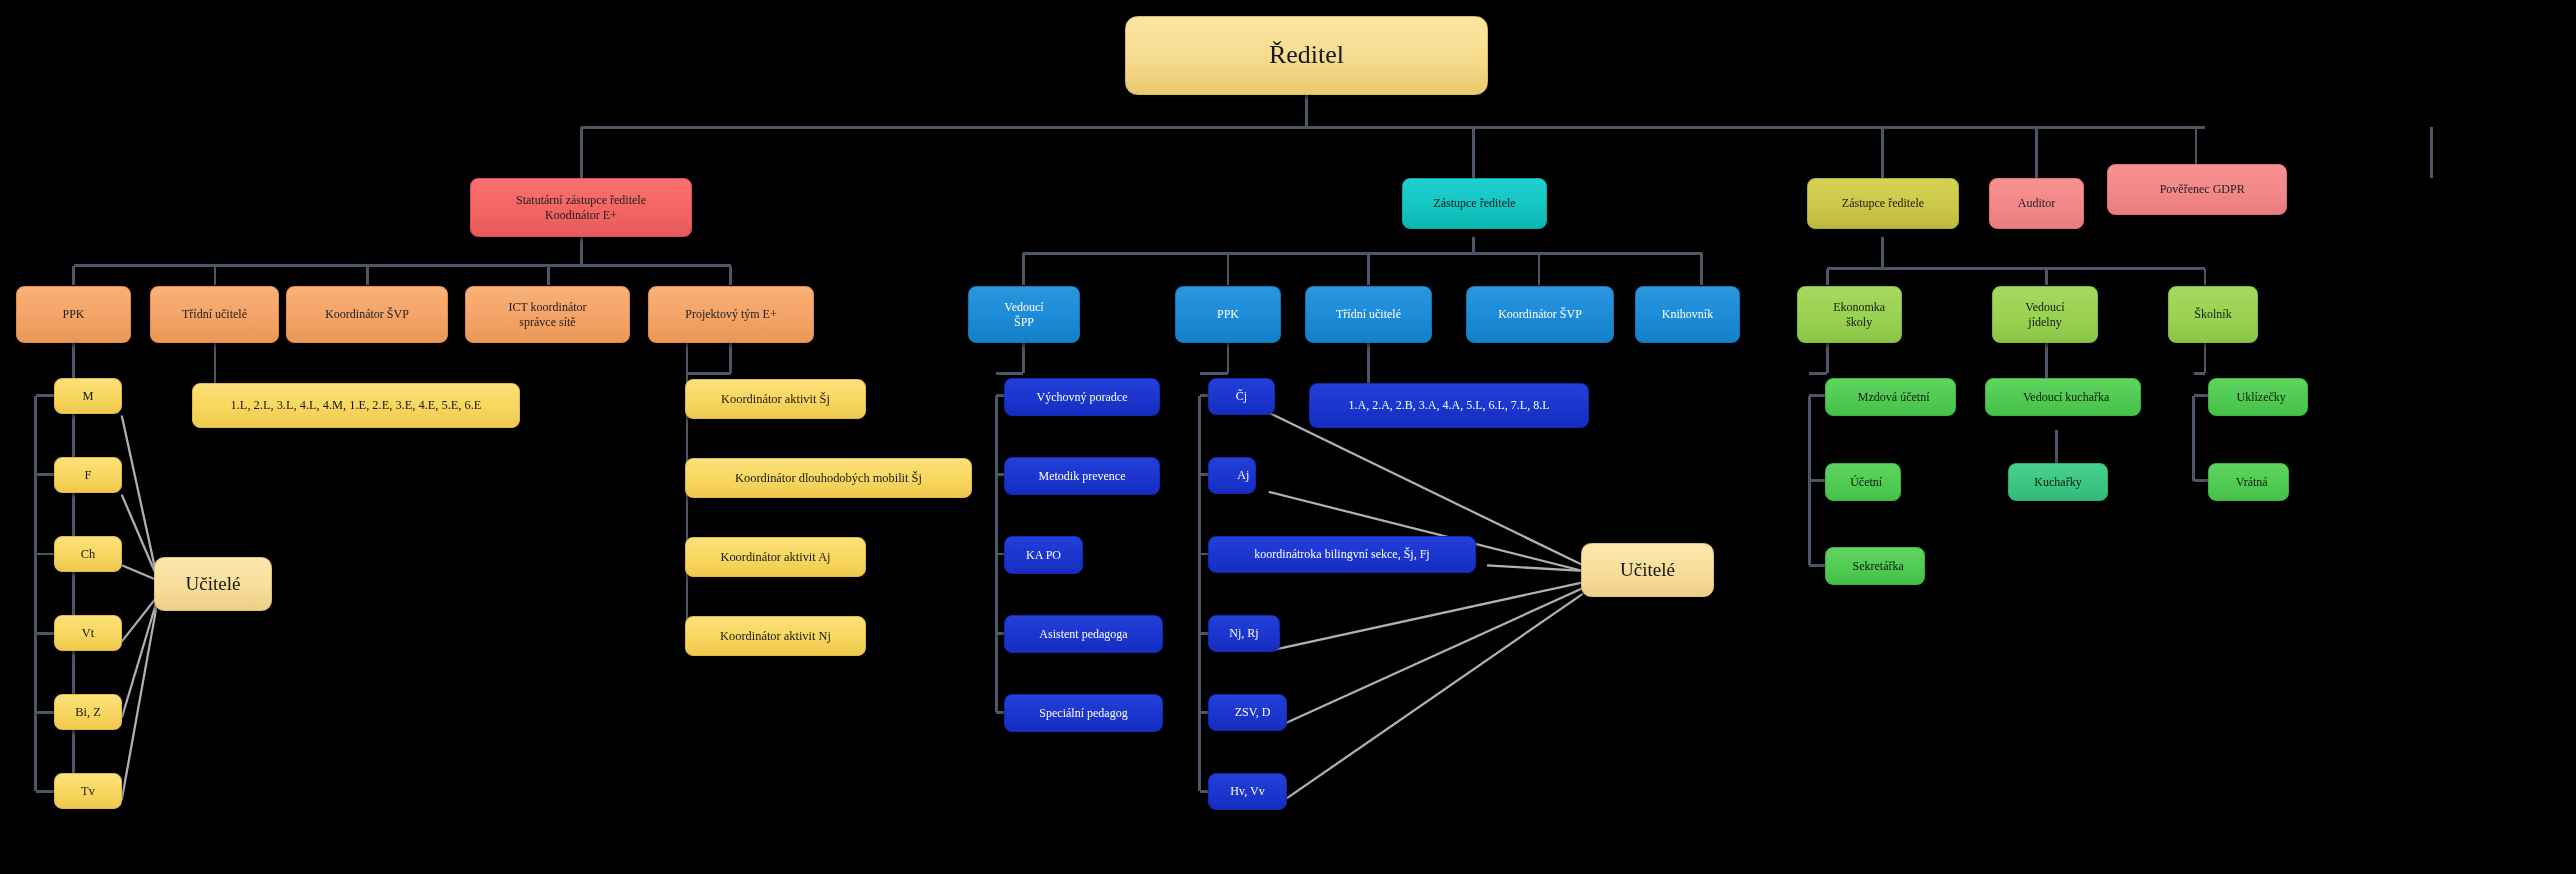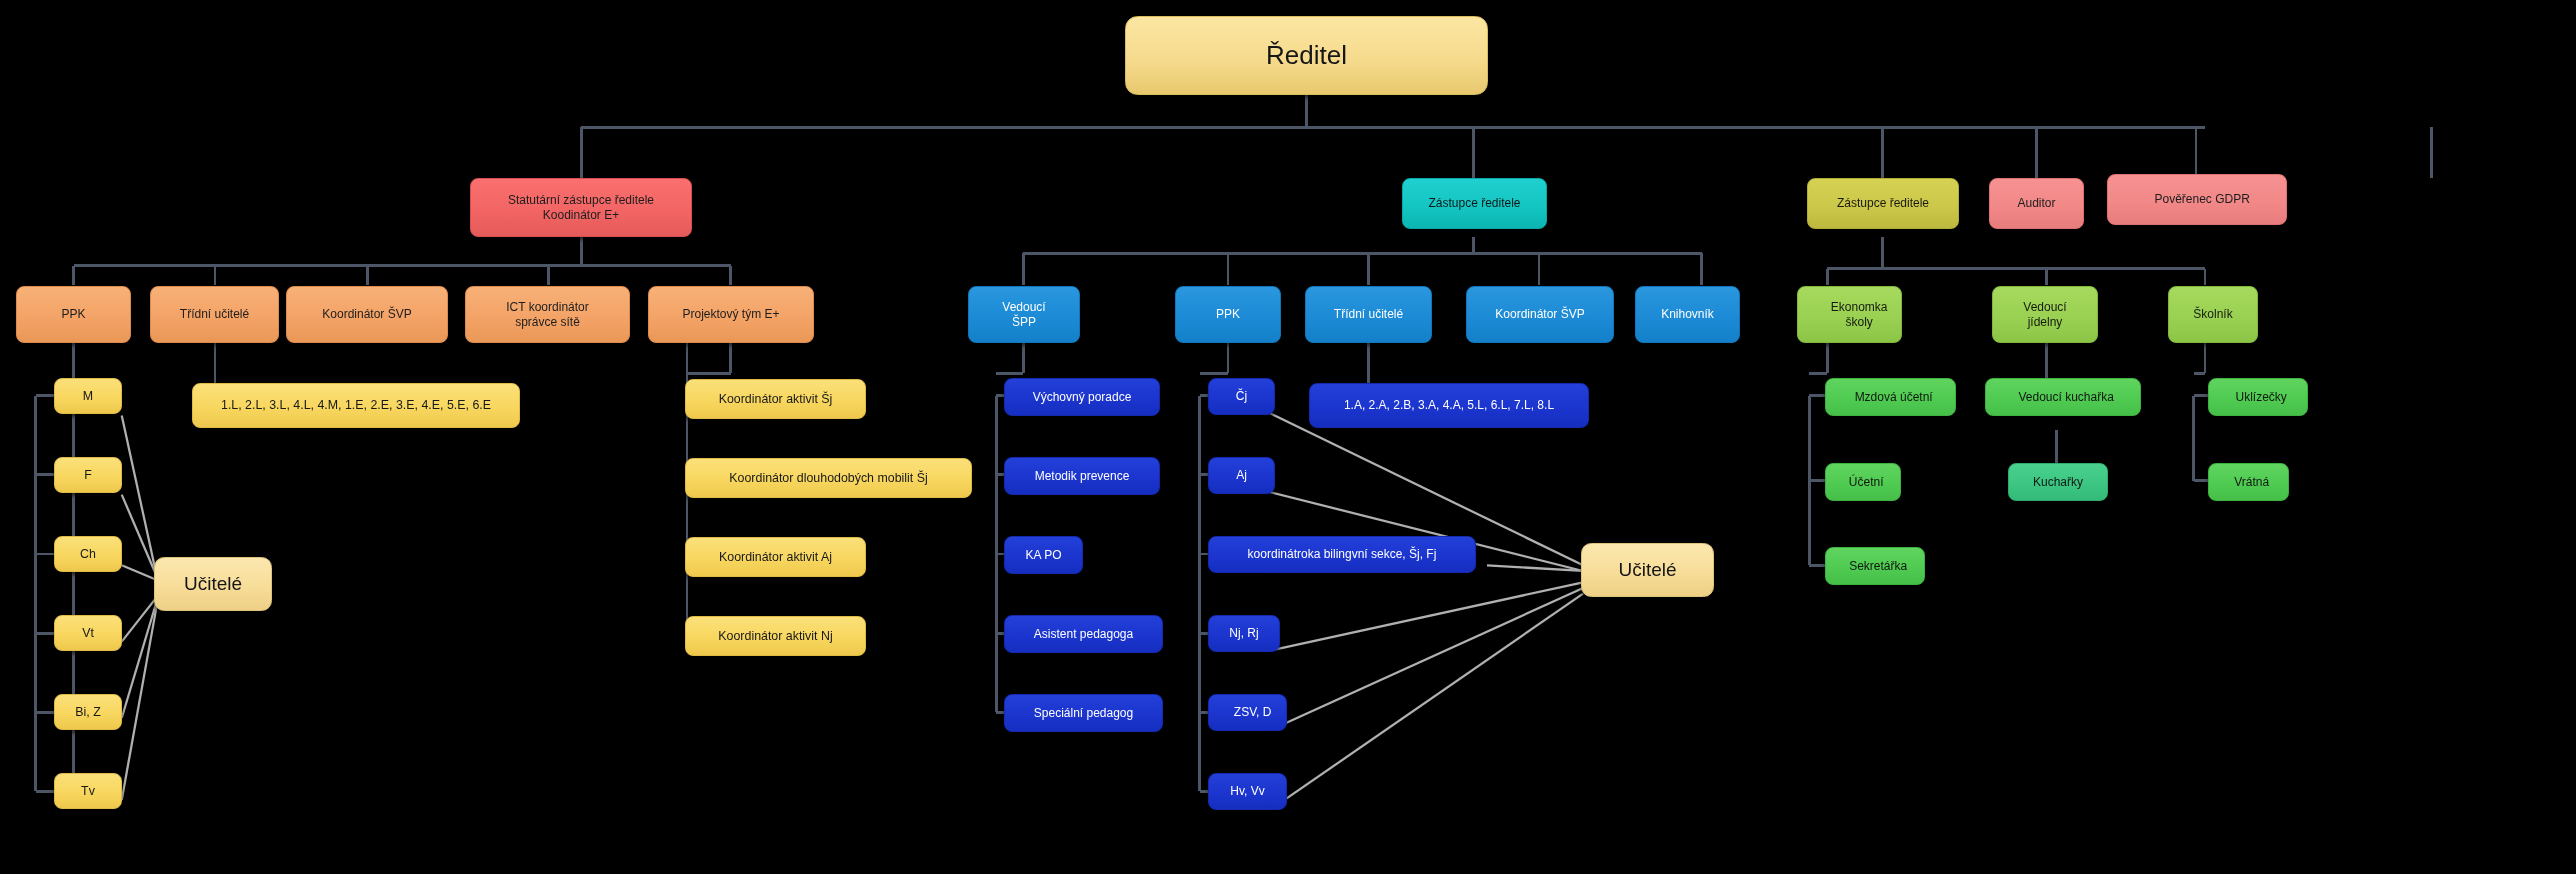--- a/index.html
+++ b/index.html
@@ -1,21 +1,21 @@
 <!DOCTYPE html>
 <html style="font-size:9px"><head>
 <meta charset="utf-8">
 <style>
   html,body{margin:0;padding:0;background:#000;}
   body{font-family:"Liberation Sans","DejaVu Sans",sans-serif;}
   #stage{position:relative;width:2576px;height:874px;background:#000;overflow:hidden;}
   svg#wires{position:absolute;left:0;top:0;width:2576px;height:874px;pointer-events:none;}
   .node{position:absolute;box-sizing:border-box;display:flex;align-items:center;justify-content:center;
         text-align:center;border-radius:8px;line-height:1.18;padding:2.3px 5.7px;
-        box-shadow:0 2.3px 3.4px rgba(0,0,0,.55);}
+        box-shadow:0 2.3px 3.4px rgba(0,0,0,.55);font-family:Liberation Serif, serif;}
   .node span{display:block;width:100%;white-space:pre-line;}
   
   .n-root{background:linear-gradient(180deg,#fbe6a2 0%,#f6db8e 55%,#e8c96e 100%);color:#161616;
           border:0.6px solid #d9bc5e;border-radius:12.4px;font-size:26px;}
   .n-red{background:linear-gradient(180deg,#fa6f6f 0%,#f36565 55%,#e55a5a 100%);color:#1d1d1d;
          border:0.6px solid #d94f4f;font-size:12px;}
   .n-pink{background:linear-gradient(180deg,#f79292 0%,#f28888 55%,#e87d7d 100%);color:#1d1d1d;
           border:0.6px solid #dd7070;font-size:12px;}
   .n-orange{background:linear-gradient(180deg,#f7b177 0%,#f4a367 55%,#ea9857 100%);color:#1d1d1d;
             border:0.6px solid #dd8b4c;font-size:12px;}
@@ -164,21 +164,21 @@
   </div>
   <div class="node n-teal" style="left:1402px;top:178px;width:145px;height:51px;">
     <span>Zástupce ředitele</span>
   </div>
   <div class="node n-olive" style="left:1807px;top:178px;width:152px;height:51px;">
     <span>Zástupce ředitele</span>
   </div>
   <div class="node n-pink" style="left:1989px;top:178px;width:95px;height:51px;">
     <span>Auditor</span>
   </div>
-  <div class="node n-pink" style="left:2107px;top:174px;width:180px;height:51px;padding-left:16px;">
+  <div class="node n-pink" style="left:2107px;top:164px;width:180px;height:51px;padding-left:16px;">
     <span>Pověřenec GDPR</span>
   </div>
 
   <div class="node n-orange" style="left:16px;top:286px;width:115px;height:57px;">
     <span>PPK</span>
   </div>
   <div class="node n-orange" style="left:150px;top:286px;width:129px;height:57px;">
     <span>Třídní učitelé</span>
   </div>
   <div class="node n-orange" style="left:286px;top:286px;width:162px;height:57px;">
@@ -261,21 +261,21 @@
   <div class="node n-dblue" style="left:1004px;top:615px;width:159px;height:38px;">
     <span>Asistent pedagoga</span>
   </div>
   <div class="node n-dblue" style="left:1004px;top:694px;width:159px;height:38px;">
     <span>Speciální pedagog</span>
   </div>
 
   <div class="node n-dblue" style="left:1208px;top:378px;width:67px;height:37px;">
     <span>Čj</span>
   </div>
-  <div class="node n-dblue" style="left:1208px;top:457px;width:67px;height:37px;">
+  <div class="node n-dblue" style="left:1208px;top:457px;width:48px;height:37px;text-align:right;">
     <span>Aj</span>
   </div>
   <div class="node n-dblue" style="left:1208px;top:536px;width:268px;height:37px;">
     <span>koordinátroka bilingvní sekce, Šj, Fj</span>
   </div>
   <div class="node n-dblue" style="left:1208px;top:615px;width:72px;height:37px;">
     <span>Nj, Rj</span>
   </div>
   <div class="node n-dblue" style="left:1208px;top:694px;width:79px;height:37px;padding-left:16px;">
     <span>ZSV, D</span>

